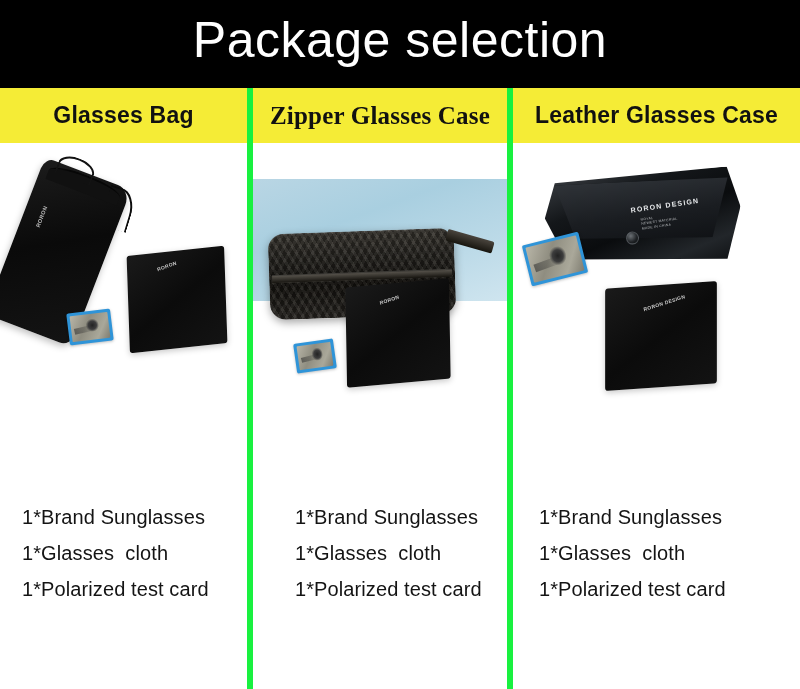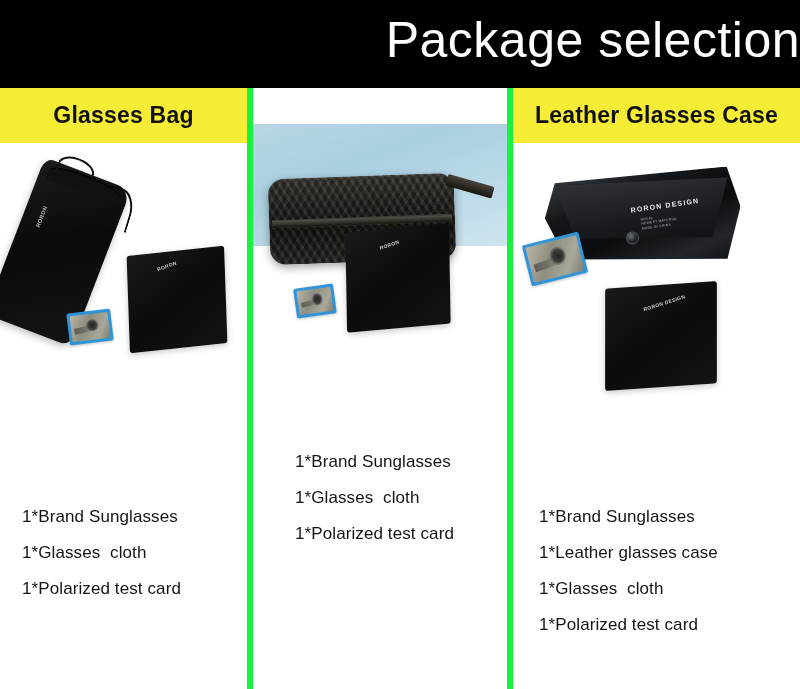--- a/index.html
+++ b/index.html
@@ -26,21 +26,21 @@
     width: 800px;
     height: 88px;
     background: #000000;
     overflow: hidden;
   }
   .banner-title {
     position: absolute;
     left: 0;
     top: 6px;
     width: 800px;
-    text-align: right;
+    text-align: center;
     color: #ffffff;
     font-family: "Liberation Sans", sans-serif;
     font-size: 50px;
     font-weight: 400;
     letter-spacing: 0.5px;
     line-height: 68px;
     white-space: nowrap;
   }
 
   
@@ -373,21 +373,21 @@
   .spec-list {
     position: absolute;
     left: 0;
     top: 348px;
     width: 100%;
     box-sizing: border-box;
   }
   .spec-list .line {
     color: #141414;
     font-family: "Liberation Sans", sans-serif;
-    font-size: 17px;
+    font-size: 20px;
     line-height: 36px;
     white-space: pre;
     letter-spacing: 0.1px;
   }
   .col1 .spec-list { padding-left: 22px; top: 356px; }
   .col2 .spec-list { padding-left: 42px; top: 356px; }
   .col3 .spec-list { padding-left: 26px; top: 356px; }
 </style>
 </head>
 <body>
@@ -430,20 +430,23 @@
 
       <div class="spec-list">
         <div class="line">1*Brand Sunglasses</div>
         <div class="line">1*Glasses  cloth</div>
         <div class="line">1*Polarized test card</div>
       </div>
     </div>
   </div>
 
   <div class="column col2">
+    <div class="col-header serif">
+      <span class="htext">Zipper Glasses Case</span>
+    </div>
     <div class="col-body">
       <div class="photo-stage">
 
         <div class="blue-backdrop">
           <div class="zipcase">
             <div class="seam"></div>
             <div class="pull"></div>
           </div>
         </div>
 
@@ -489,21 +492,20 @@
         <div class="cloth c3">
           <div class="cbrand">
             <span class="b1">RORON DESIGN</span>
           </div>
         </div>
 
       </div>
 
       <div class="spec-list">
         <div class="line">1*Brand Sunglasses</div>
-        <div class="line">1*Leather glasses case</div>
         <div class="line">1*Glasses  cloth</div>
         <div class="line">1*Polarized test card</div>
       </div>
     </div>
   </div>
 
   <div class="divider d1"></div>
   <div class="divider d2"></div>
 
 </div>

